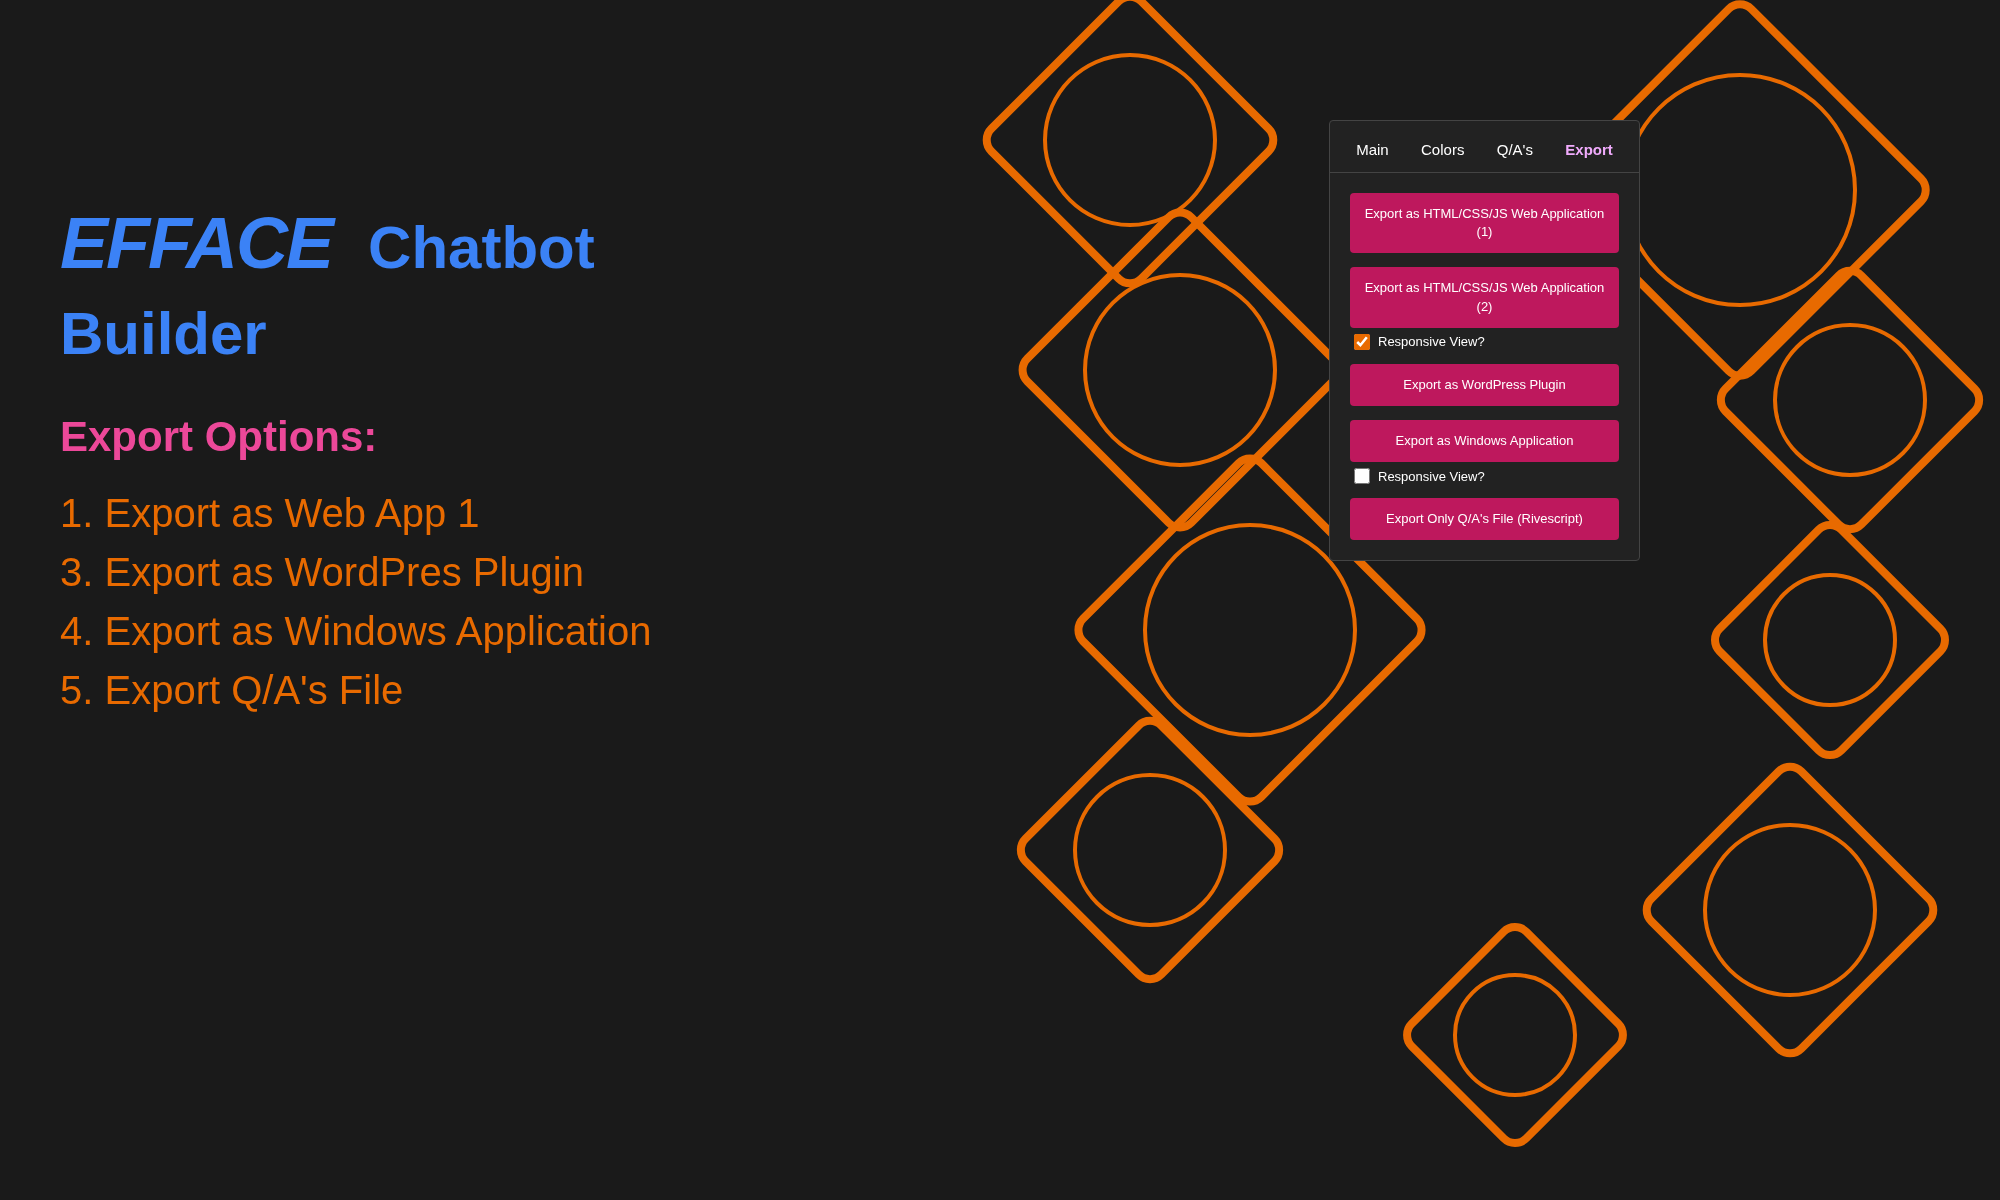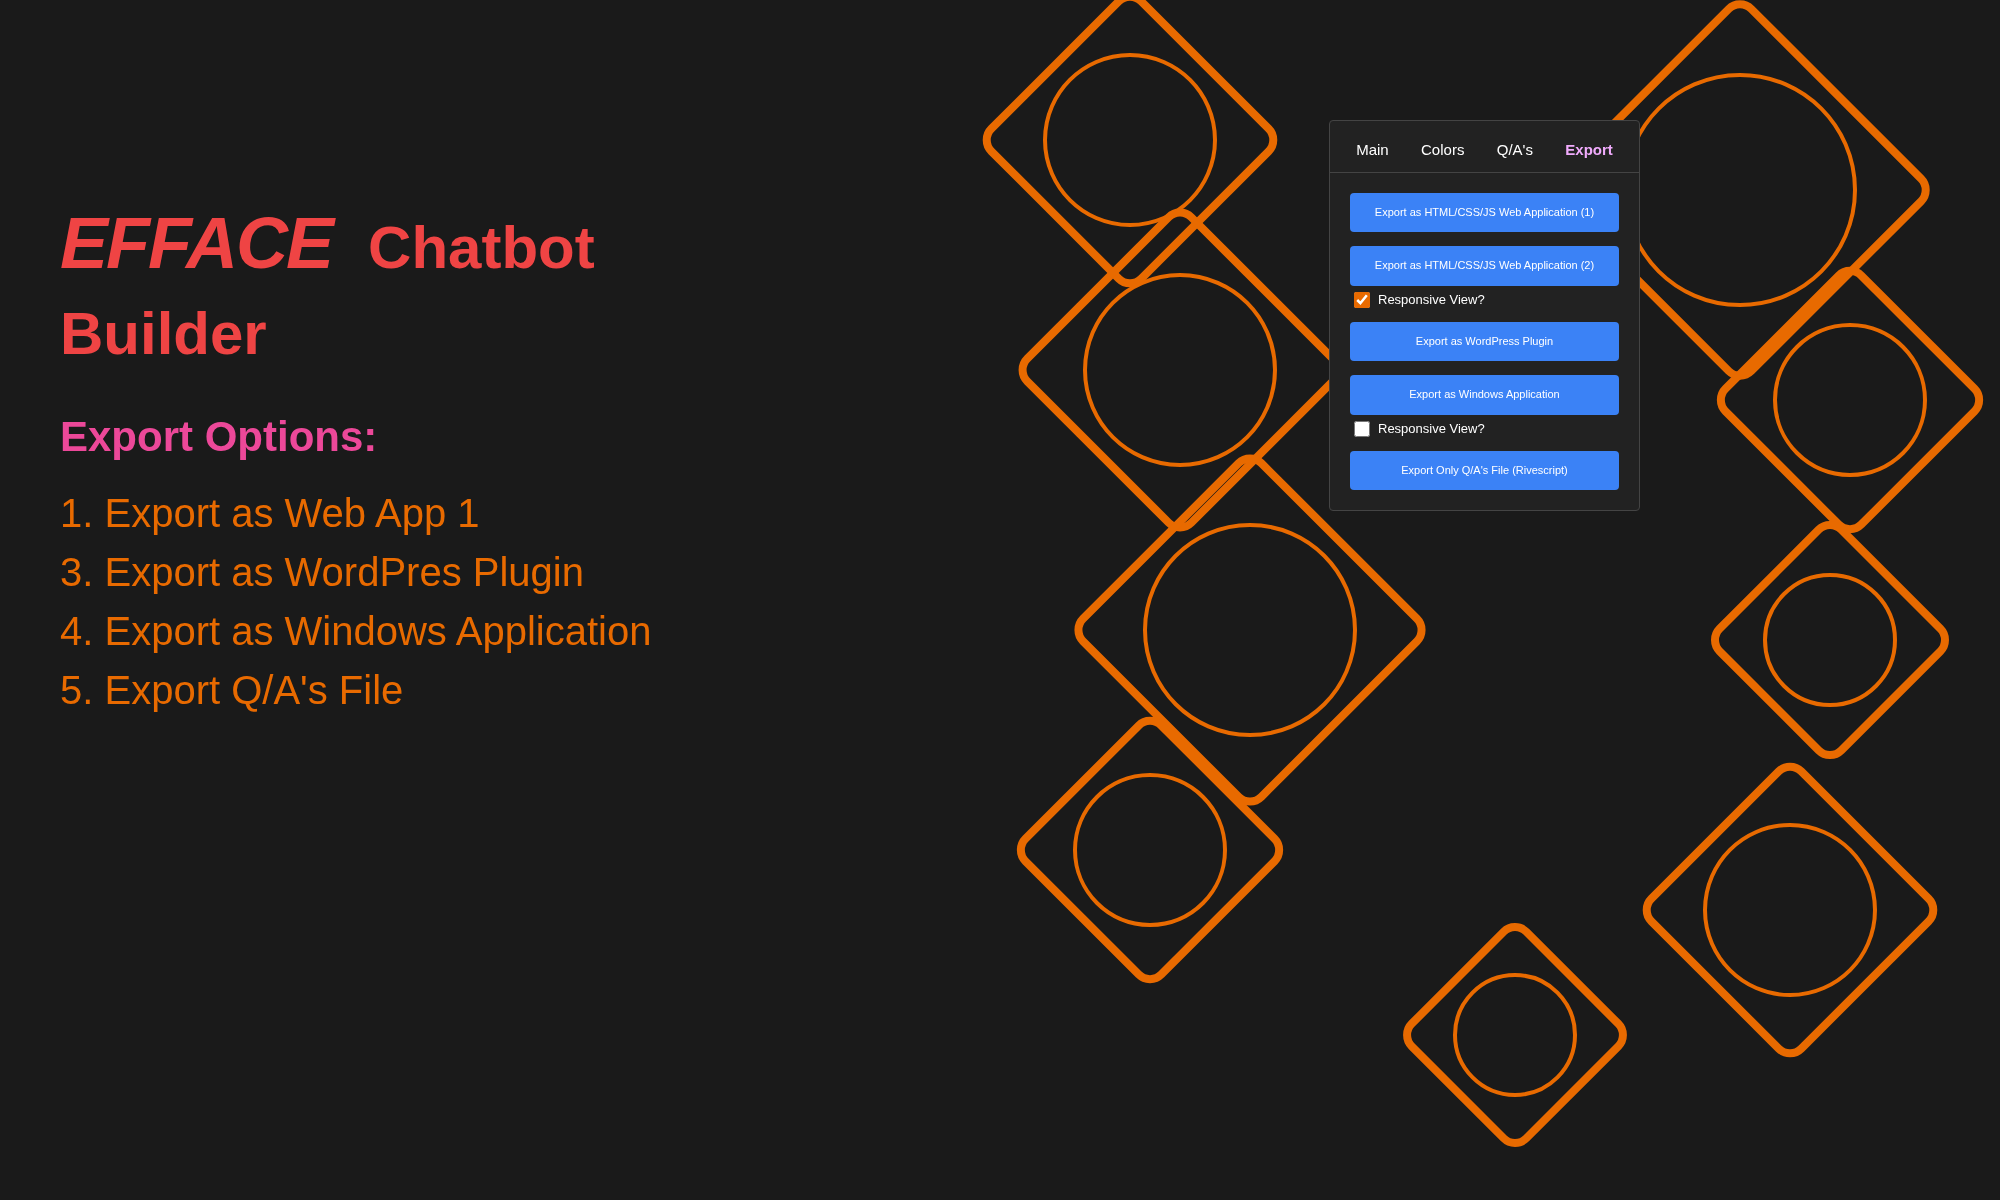--- a/index.html
+++ b/index.html
@@ -42,21 +42,21 @@
     .left-content {
       position: absolute;
       left: 60px;
       top: 200px;
       width: 700px;
     }
 
     .app-title {
       font-size: 72px;
       font-weight: 900;
-      color: #ef4444;
+      color: #3b82f6;
       margin-bottom: 40px;
       line-height: 1.2;
     }
 
     .app-title .efface {
       font-style: italic;
       font-family: 'Arial Black', Arial, sans-serif;
       font-weight: 900;
       letter-spacing: -2px;
     }
@@ -123,26 +123,26 @@
 
     
     .panel-body {
       padding: 0 20px;
       display: flex;
       flex-direction: column;
       gap: 14px;
     }
 
     .export-btn {
-      background-color: #3b82f6;
+      background-color: #be185d;
       color: #ffffff;
       border: none;
       border-radius: 4px;
       padding: 12px 10px;
-      font-size: 11px;
+      font-size: 13px;
       text-align: center;
       cursor: pointer;
       line-height: 1.4;
       font-weight: 500;
     }
 
     .btn-group {
       display: flex;
       flex-direction: column;
       gap: 6px;

